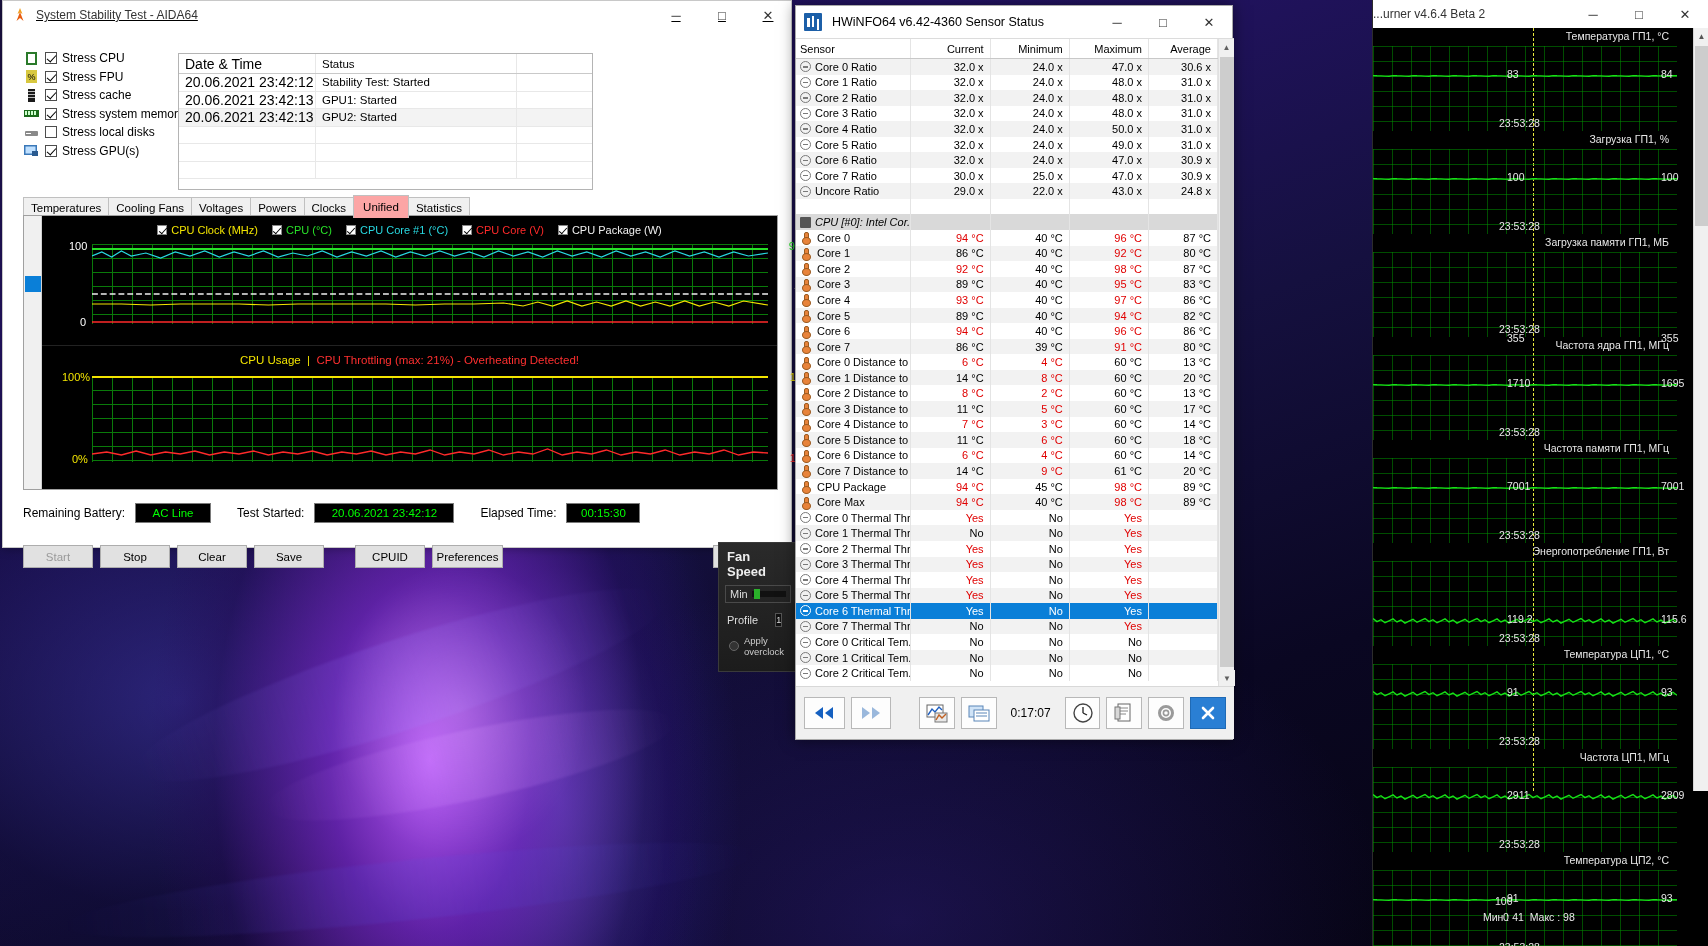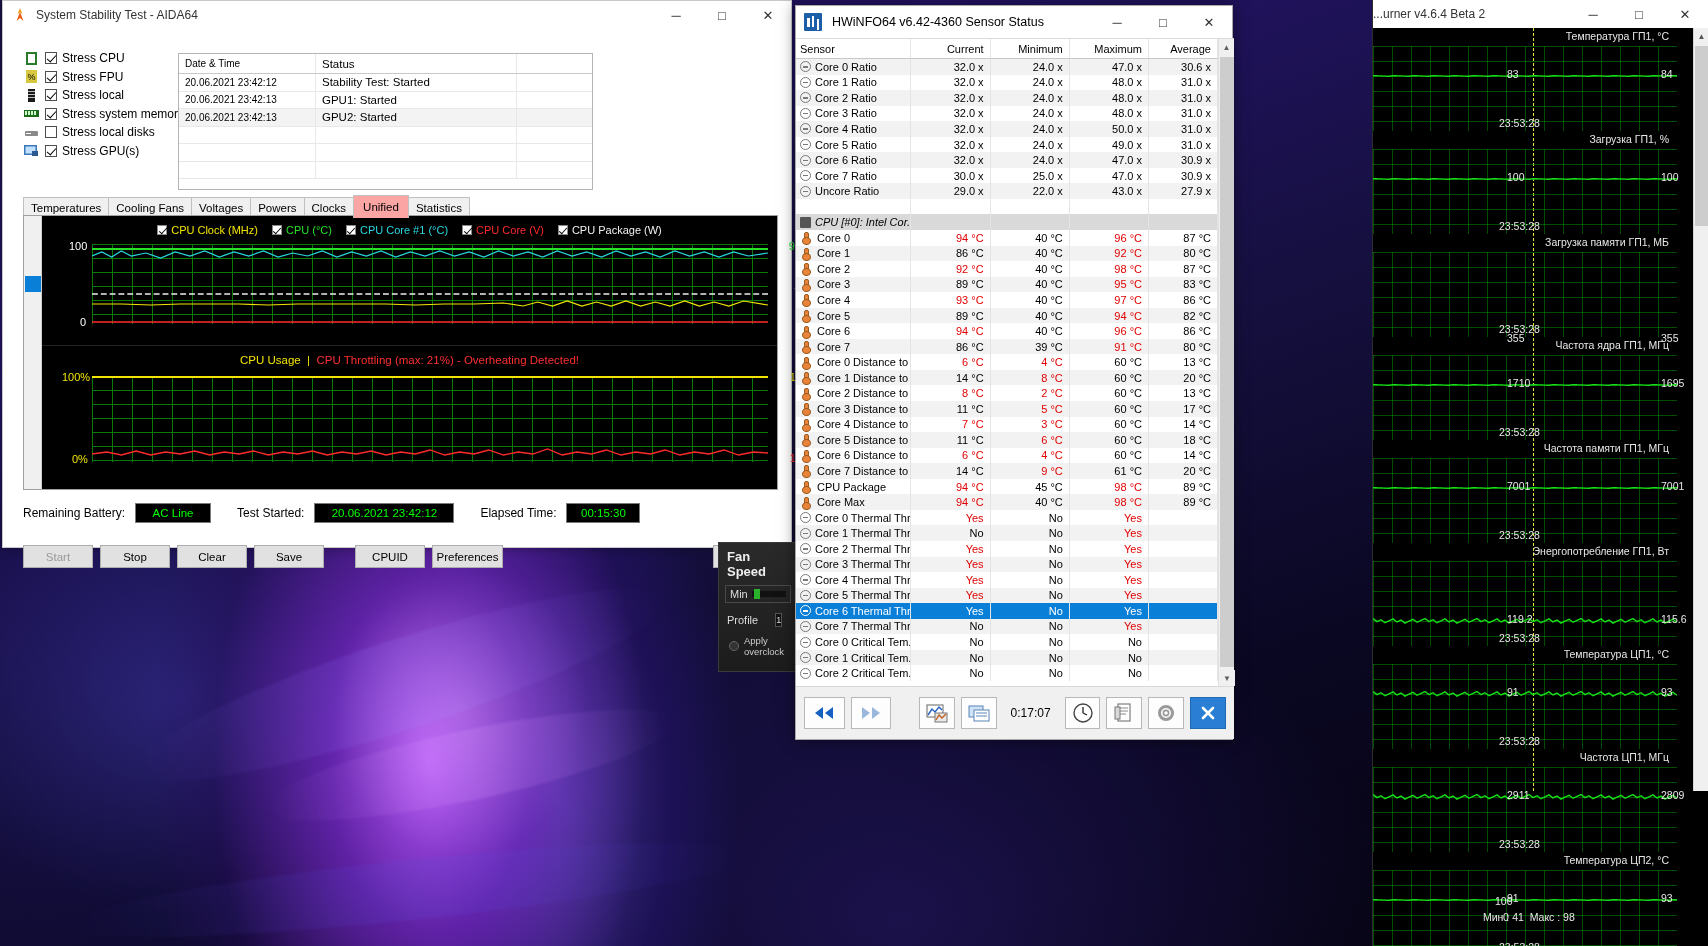--- a/index.html
+++ b/index.html
@@ -27,38 +27,38 @@
   .win { position:absolute; background:#fff; }
   .titlebar{ height:28px; background:#fff; display:flex; align-items:center; }
   .titlebar .ttext{ font-size:12px; color:#333; margin-left:8px; }
   .wbtns{ margin-left:auto; display:flex; height:100%; }
   .wbtn{ width:46px; height:100%; display:flex; align-items:center; justify-content:center;
          font-size:13px; color:#333; }
 
   
   #aida{ left:2px; top:0; width:790px; height:548px; border:1px solid #c8c8c8;
          box-shadow:0 0 10px rgba(0,0,0,.35); }
-  #aida .titlebar{ height:28px; border-bottom:0; }
+  #aida .titlebar{ height:28px; border-bottom:0;text-decoration:underline; }
   #aida .aida-ico{ width:16px; height:16px; margin-left:9px; position:relative; }
   #aida .body{ padding:0 0 0 0; height:calc(100% - 28px); background:#fff; position:relative; }
 
   .stress-list{ position:absolute; left:20px; top:20px; width:150px; }
   .stress-row{ display:flex; align-items:center; height:18.5px; margin-bottom:0px; }
   .stress-ico{ width:17px; height:15px; margin-right:5px; flex:0 0 17px; position:relative; }
   .cbx{ width:12px; height:12px; border:1px solid #4d4d4d; background:#fff; position:relative;
         margin-right:5px; flex:0 0 12px; }
   .cbx.on:after{ content:""; position:absolute; left:3px; top:0px; width:4px; height:8px;
         border:solid #000; border-width:0 1.4px 1.4px 0; transform:rotate(42deg); }
   .stress-lbl{ font-size:12px; color:#000; white-space:nowrap; }
 
   .logtable{ position:absolute; left:175px; top:24px; width:415px; height:137px;
              border:1px solid #b4b4b4; background:#fff; }
   .logtable .lrow{ display:flex; height:17.5px; border-bottom:1px solid #e8e8e8; }
   .logtable .lrow.hdr{ border-bottom:1px solid #c9c9c9; height:20px;}
-  .logtable .lc1{ width:137px; padding-left:6px; font-size:10px; color:#000;
+  .logtable .lc1{ width:137px; padding-left:6px; font-size:14px; color:#000;
                   border-right:1px solid #e8e8e8; display:flex; align-items:center;}
   .logtable .lc2{ width:201px; padding-left:6px; font-size:11.5px; color:#000;
                   border-right:1px solid #e8e8e8; display:flex; align-items:center;}
   .logtable .lc3{ flex:1; }
   .logtable .lrow.alt{ background:#f3f3f3; }
 
   .tabs{ position:absolute; left:20px; top:166px; display:flex; align-items:flex-end; }
   .tab{ font-size:11.5px; padding:4px 7px 4px 7px; border:1px solid #c0c0c0; border-bottom:none;
         background:#f0f0f0; color:#000; margin-right:-1px; }
   .tab.sel{ background:#fca5a5; padding:5px 9px 5px 9px; position:relative; z-index:2; }
@@ -232,21 +232,21 @@
         <span class="stress-lbl">Stress FPU</span>
       </div>
       <div class="stress-row">
         <span class="stress-ico"><svg width="17" height="15" viewBox="0 0 17 15">
               <rect x="5" y="1" width="7" height="13" fill="#1a1a1a"></rect>
               <rect x="5" y="3" width="7" height="1" fill="#bbb"></rect>
               <rect x="5" y="6" width="7" height="1" fill="#bbb"></rect>
               <rect x="5" y="9" width="7" height="1" fill="#bbb"></rect>
             </svg></span>
         <span class="cbx on"></span>
-        <span class="stress-lbl">Stress local</span>
+        <span class="stress-lbl">Stress cache</span>
       </div>
       <div class="stress-row">
         <span class="stress-ico"><svg width="17" height="15" viewBox="0 0 17 15">
               <rect x="1" y="4" width="15" height="7" fill="#1a6a1a"></rect>
               <rect x="2" y="5" width="2" height="4" fill="#cfc"></rect>
               <rect x="5" y="5" width="2" height="4" fill="#cfc"></rect>
               <rect x="8" y="5" width="2" height="4" fill="#cfc"></rect>
               <rect x="11" y="5" width="2" height="4" fill="#cfc"></rect>
             </svg></span>
         <span class="cbx on"></span>
@@ -529,21 +529,21 @@
           <div class="sc-val w80">30.9 x</div>
         </div>
         <div class="srow alt">
           <div class="sc-name">
             <span class="sicon ico-ratio"></span>
             <span>Uncore Ratio</span>
           </div>
           <div class="sc-val">29.0 x</div>
           <div class="sc-val">22.0 x</div>
           <div class="sc-val">43.0 x</div>
-          <div class="sc-val w80">27.9 x</div>
+          <div class="sc-val w80">24.8 x</div>
         </div>
         <div class="srow">
           <div class="sc-name"></div>
           <div class="sc-val"></div>
           <div class="sc-val"></div>
           <div class="sc-val"></div>
           <div class="sc-val w80"></div>
         </div>
         <div class="srow group">
           <div class="sc-name">

